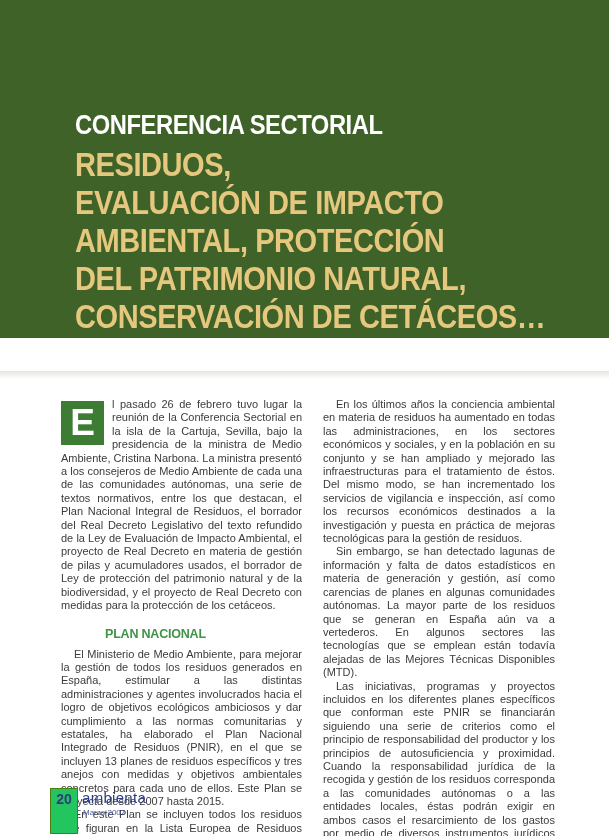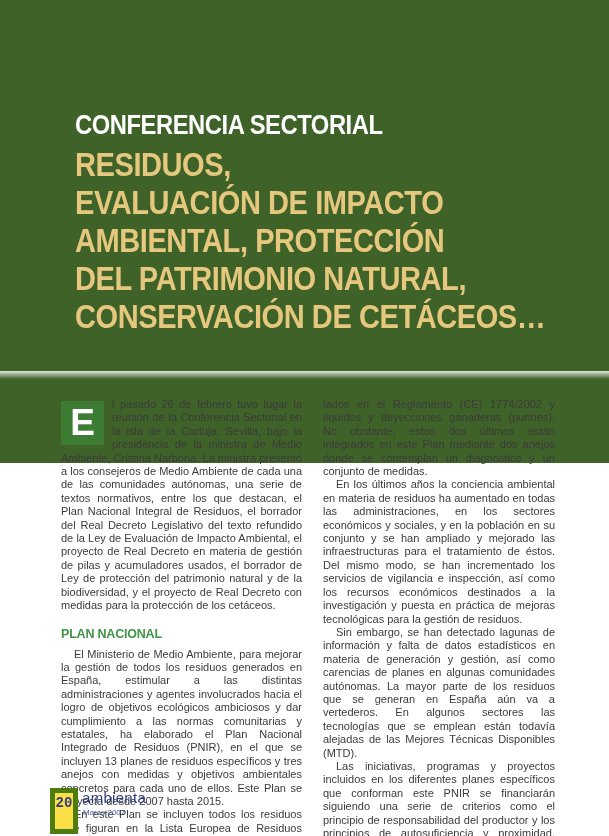--- a/index.html
+++ b/index.html
@@ -5,21 +5,21 @@
   html,body{margin:0;padding:0;}
   body{
     width:609px;height:836px;position:relative;overflow:hidden;
     background:#ffffff;
     font-family:"Liberation Sans", sans-serif;
   }
   .page{position:absolute;inset:0;}
 
   
   .masthead{
-    position:absolute;left:0;top:0;width:609px;height:463px;
+    position:absolute;left:0;top:0;width:609px;height:338px;
     background:#3f6229;
   }
   .kicker{
     position:absolute;left:75px;top:110px;
     color:#ffffff;font-weight:bold;font-size:27px;line-height:30px;
     letter-spacing:-0.5px;white-space:nowrap;
     transform:scaleX(0.88);transform-origin:0 0;
   }
   .headline{
     position:absolute;left:75px;top:146px;margin:0;
@@ -50,27 +50,27 @@
     background:#3c7c33;color:#ffffff;
     font-weight:bold;font-size:37px;
     display:flex;align-items:center;justify-content:center;
   }
 
   .subhead{
     margin:14px 0 7px 0;
     color:#3f9447;font-weight:bold;font-size:12.5px;line-height:14px;
     text-align:left;letter-spacing:-0.2px;
   }
-  .subhead span{display:block;}
+  .subhead span{display:block;margin-left:44px;}
 
   
   .pagebox{
     position:absolute;left:50px;top:788px;width:28px;height:46px;
-    border:5px solid #4d7c0f;background:#fde047;
-    text-align:center;box-sizing:border-box;font-family:Liberation Mono, monospace;
+    border:1px solid #4d7c0f;background:#22c55e;
+    text-align:center;box-sizing:border-box;
   }
   .pagenum{
     color:#2e3d7d;font-weight:bold;font-size:14px;line-height:20px;
   }
   .magname{
     position:absolute;left:82px;top:789px;
     color:#2e3d7d;font-weight:normal;font-size:15px;letter-spacing:0.3px;
   }
   .magdate{
     position:absolute;left:83px;top:808px;
@@ -103,21 +103,20 @@
         <span>l pasado 26 de febrero tuvo lugar la reunión de la Conferencia Sectorial en la isla de la Cartuja, Sevilla, bajo la presidencia de la ministra de Medio Ambiente, Cristina Narbona. La ministra presentó a los consejeros de Medio Ambiente de cada una de las comunidades autónomas, una serie de textos normativos, entre los que destacan, el Plan Nacional Integral de Residuos, el borrador del Real Decreto Legislativo del texto refundido de la Ley de Evaluación de Impacto Ambiental, el proyecto de Real Decreto en materia de gestión de pilas  y acumuladores usados, el borrador de Ley de protección del patrimonio natural y de la biodiversidad, y el proyecto de Real Decreto con medidas para la protección de los cetáceos.</span>
       </p>
       <h2 class="subhead">
         <span>PLAN NACIONAL</span>
       </h2>
       <p class="indent">El Ministerio de Medio Ambiente, para mejorar la gestión de todos los residuos generados en España, estimular a las distintas administraciones y agentes involucrados hacia el logro de objetivos ecológicos ambiciosos y dar cumplimiento a las normas comunitarias y estatales, ha elaborado el Plan Nacional Integrado de Residuos (PNIR), en el que se incluyen 13 planes de residuos específicos y tres anejos con medidas y objetivos ambientales concretos para cada uno de ellos. Este Plan se proyecta desde 2007 hasta 2015.</p>
       <p class="indent">En este Plan se incluyen todos los residuos que figuran en la Lista Europea de Residuos (LER) generados en España o procedentes de países extranjeros, excepto: residuos radiactivos, de origen animal regu-</p>
     </section>
 
     <section class="col col-right">
-      <p>lados en el Reglamento (CE) 1774/2002 y líquidos y deyecciones ganaderas (purines). No obstante, estos dos últimos están integrados en este Plan mediante dos anejos  donde se contemplan un diagnóstico y un conjunto de medidas.</p>
       <p class="indent">En los últimos años la conciencia ambiental en materia de residuos ha aumentado en todas las administraciones, en los sectores económicos y sociales, y en la población en su conjunto y se han ampliado y mejorado las infraestructuras para el tratamiento de éstos. Del mismo modo, se han incrementado los servicios de vigilancia e inspección, así como los recursos económicos destinados a la investigación y puesta en práctica de mejoras tecnológicas para la gestión de residuos.</p>
       <p class="indent">Sin embargo, se han detectado lagunas de información y falta de datos estadísticos en materia de generación y gestión, así como carencias de planes en algunas  comunidades autónomas. La mayor parte de los residuos que se generan en España aún va a vertederos. En algunos sectores las tecnologías que se emplean están todavía alejadas de las Mejores Técnicas Disponibles (MTD).</p>
       <p class="indent">Las iniciativas, programas y proyectos incluidos en los diferentes planes específicos que conforman este PNIR se financiarán siguiendo una serie de criterios como el principio de responsabilidad del productor y los principios de autosuficiencia y proximidad. Cuando la responsabilidad jurídica de la recogida y gestión de los residuos corresponda a las comunidades autónomas o a las entidades locales, éstas podrán exigir en ambos casos el resarcimiento de los gastos por medio de diversos instrumentos jurídicos (convenios, parti-</p>
     </section>
 
   </main>
 
   <footer>
     <div class="pagebox">
       <div class="pagenum">20</div>

